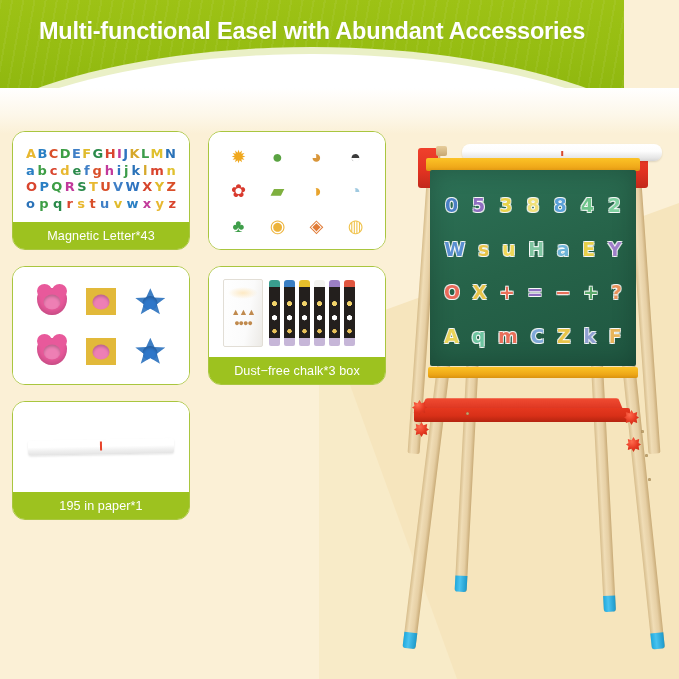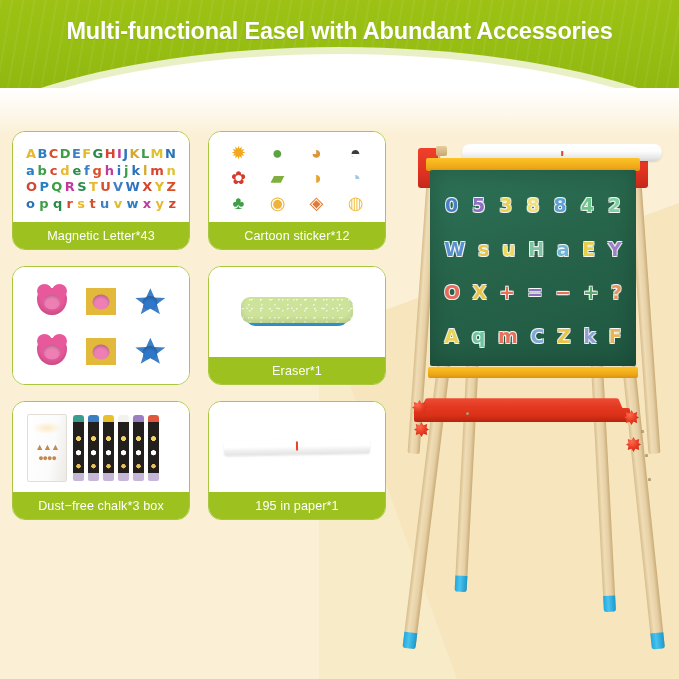--- a/index.html
+++ b/index.html
@@ -27,21 +27,21 @@
   .wedge2 {
     position: absolute;
     right: -40px; top: 380px;
     width: 400px; height: 340px;
     background: #f8ebc8;
   }
 
   
   .banner {
     position: absolute; left: 0; top: 0;
-    width: 679px; height: 92px;
+    width: 624px; height: 92px;
     background: linear-gradient(180deg, #9dc215 0%, #96bd12 55%, #8fb70f 100%);
     overflow: hidden;
   }
   .banner-waves {
     position: absolute; inset: 0;
     background:
       repeating-linear-gradient(100deg,
         rgba(255,255,255,0.055) 0px,
         rgba(255,255,255,0.055) 2px,
         rgba(255,255,255,0) 2px,
@@ -545,21 +545,20 @@
             <div class="sticker" style="color: rgb(217, 58, 46);">✿</div>
             <div class="sticker" style="color: rgb(127, 176, 63);">▰</div>
             <div class="sticker" style="color: rgb(232, 163, 44);">◑</div>
             <div class="sticker" style="color: rgb(159, 201, 224);">◔</div>
             <div class="sticker" style="color: rgb(63, 158, 74);">♣</div>
             <div class="sticker" style="color: rgb(237, 179, 58);">◉</div>
             <div class="sticker" style="color: rgb(224, 122, 53);">◈</div>
             <div class="sticker" style="color: rgb(240, 194, 74);">◍</div>
           </div>
       </div>
-      <div class="card-label">Cartoon sticker*12</div>
     </div>
 
     <div class="card">
       <div class="card-media">
         <div class="buckles" id="buckle-grid">
             <div class="buckle buckle-heart">
               <div class="buckle-inner"></div>
             </div>
             <div class="buckle buckle-hexagon" style="background: rgb(226, 185, 58);">
               <div class="buckle-inner"></div>
@@ -574,29 +573,20 @@
               <div class="buckle-inner"></div>
             </div>
             <div class="buckle buckle-star" style="background: rgb(63, 127, 196);">
               <div class="buckle-inner"></div>
             </div>
           </div>
       </div>
     </div>
 
 
-    <div class="card">
-      <div class="card-media">
-        <div class="eraser">
-          <div class="eraser-base"></div>
-          <div class="eraser-pad"></div>
-        </div>
-      </div>
-      <div class="card-label">Eraser*1</div>
-    </div>
 
     <div class="card">
       <div class="card-media">
         <div class="chalk-box">
           <div class="chalk-box-top"></div>
           <div class="chalk-box-art">▲▲▲<br>●●●●</div>
         </div>
         <div class="chalks" id="chalk-set">
             <div class="chalk" style="--tip: #3a9e8f;"></div>
             <div class="chalk" style="--tip: #3a7fc4;"></div>

